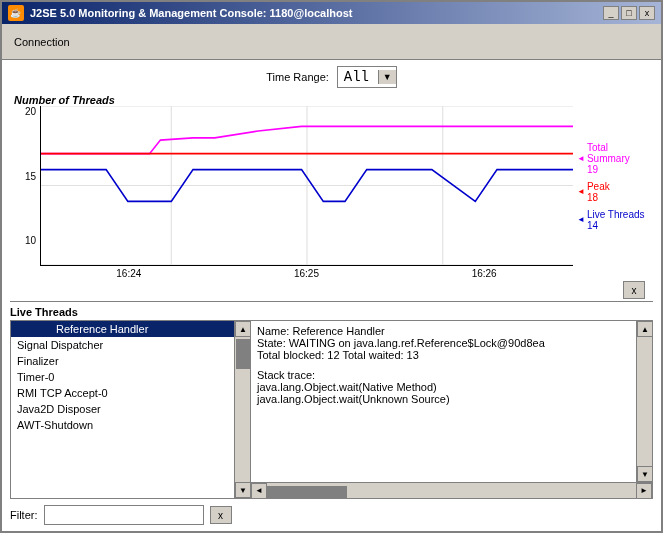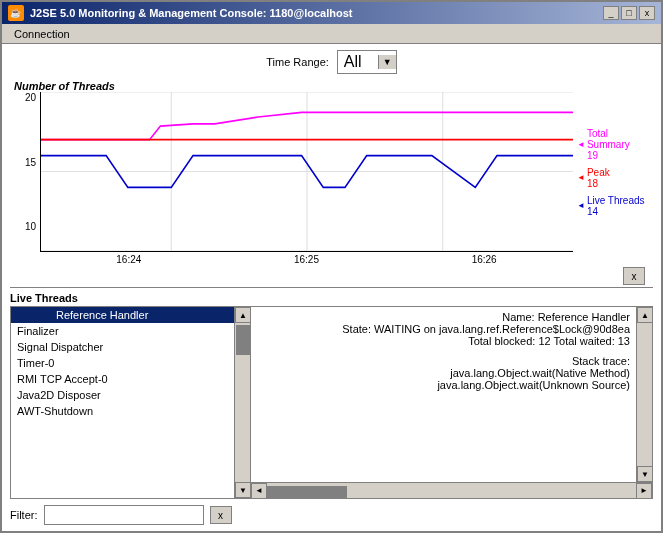--- a/index.html
+++ b/index.html
@@ -61,21 +61,21 @@
       display: flex;
       align-items: center;
       justify-content: center;
       color: #000;
     }
     .menu-bar {
       background: #d4d0c8;
       padding: 2px 4px;
       font-size: 11px;
       border-bottom: 1px solid #808080;
-      height: 20px;
+      height: 36px;
       display: flex;
       align-items: center;
     }
     .menu-item {
       padding: 1px 8px;
       cursor: pointer;
     }
     .tabs-bar {
       background: #d4d0c8;
       padding: 4px 4px 0 4px;
@@ -117,22 +117,23 @@
       font-size: 11px;
     }
     .time-range-select {
       display: flex;
       align-items: center;
       border: 1px solid #808080;
       background: white;
     }
     .time-range-value {
       padding: 2px 6px;
-      font-size: 16px;
+      font-size: 14px;
       min-width: 40px;
+      font-family: Liberation Mono, monospace;
     }
     .time-range-arrow {
       background: #d4d0c8;
       border-left: 1px solid #808080;
       padding: 2px 4px;
       cursor: pointer;
       font-size: 9px;
     }
     .chart-section {
       padding: 0 8px;
@@ -427,39 +428,39 @@
       </div>
     </div>
 
     <div class="live-threads-section">
       <div class="live-threads-title">Live Threads</div>
       <div class="threads-content">
 
         <div class="threads-list">
           <div class="threads-list-inner" style="width: calc(100% - 16px);">
             <div class="thread-item selected">Reference Handler</div>
+            <div class="thread-item">Signal Dispatcher</div>
             <div class="thread-item">Finalizer</div>
-            <div class="thread-item">Signal Dispatcher</div>
             <div class="thread-item">Timer-0</div>
             <div class="thread-item">RMI TCP Accept-0</div>
             <div class="thread-item">Java2D Disposer</div>
             <div class="thread-item">AWT-Shutdown</div>
           </div>
 
           <div style="position:absolute;right:0;top:0;bottom:0;width:16px;background:#d4d0c8;border-left:1px solid #808080;display:flex;flex-direction:column;">
             <div class="scrollbar-btn">▲</div>
             <div class="scrollbar-track">
               <div style="width:14px;height:30px;background:#808080;margin:2px auto;"></div>
             </div>
             <div class="scrollbar-btn">▼</div>
           </div>
         </div>
 
         <div style="flex:1;display:flex;flex-direction:column;overflow:hidden;">
-          <div style="flex:1;display:flex;overflow:hidden;text-align:right;">
+          <div style="flex:1;display:flex;overflow:hidden;">
             <div class="thread-detail">
               <div>Name: Reference Handler</div>
               <div>State: WAITING on java.lang.ref.Reference$Lock@90d8ea</div>
               <div>Total blocked: 12  Total waited: 13</div>
               <div style="height:8px;"></div>
               <div>Stack trace:</div>
               <div>java.lang.Object.wait(Native Method)</div>
               <div>java.lang.Object.wait(Unknown Source)</div>
             </div>
 

